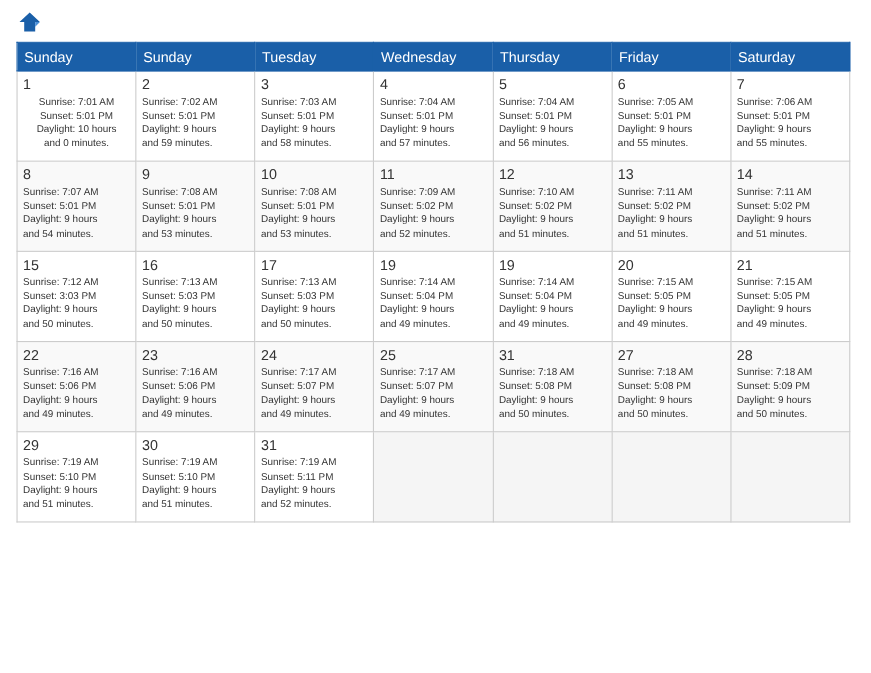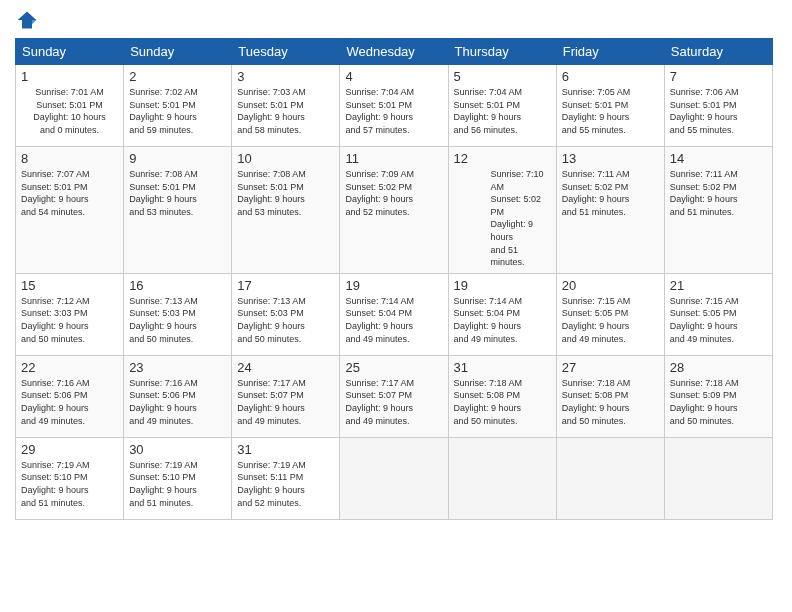--- a/index.html
+++ b/index.html
@@ -192,21 +192,21 @@
           </td>
           <td>
             <span class="day-num">11</span>
             <div class="day-info" style="white-space: pre-line;">Sunrise: 7:09 AM
 Sunset: 5:02 PM
 Daylight: 9 hours
 and 52 minutes.</div>
           </td>
           <td>
             <span class="day-num">12</span>
-            <div class="day-info" style="white-space: pre-line; margin-left: 37px;">Sunrise: 7:10 AM
+            <div class="day-info" style="white-space: pre-line;">Sunrise: 7:10 AM
 Sunset: 5:02 PM
 Daylight: 9 hours
 and 51 minutes.</div>
           </td>
           <td>
             <span class="day-num">13</span>
             <div class="day-info" style="white-space: pre-line;">Sunrise: 7:11 AM
 Sunset: 5:02 PM
 Daylight: 9 hours
 and 51 minutes.</div>

